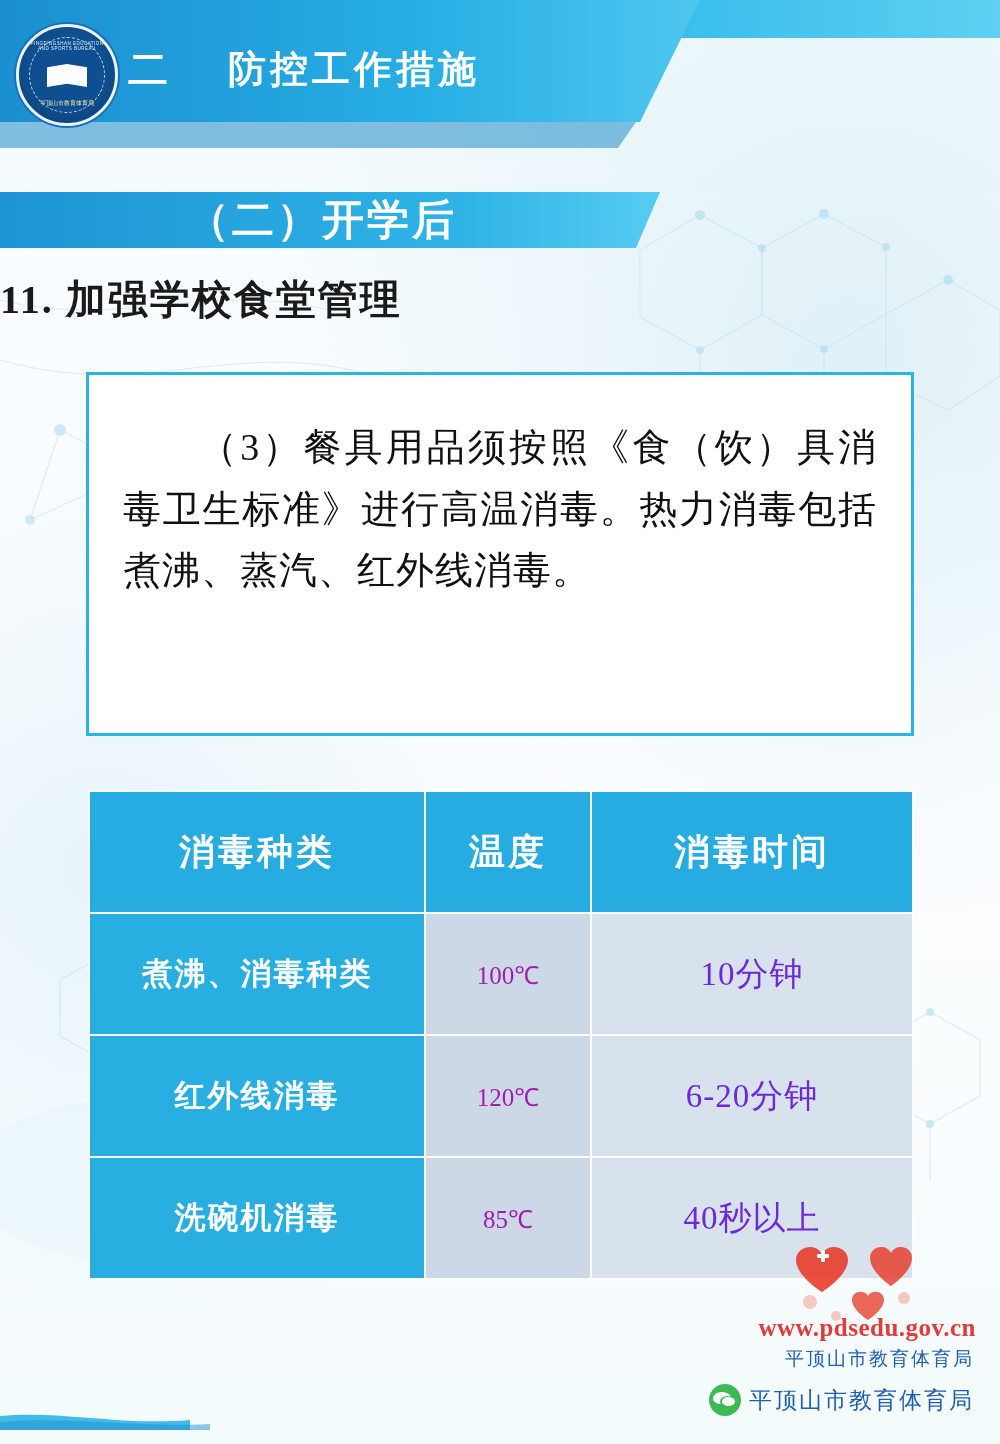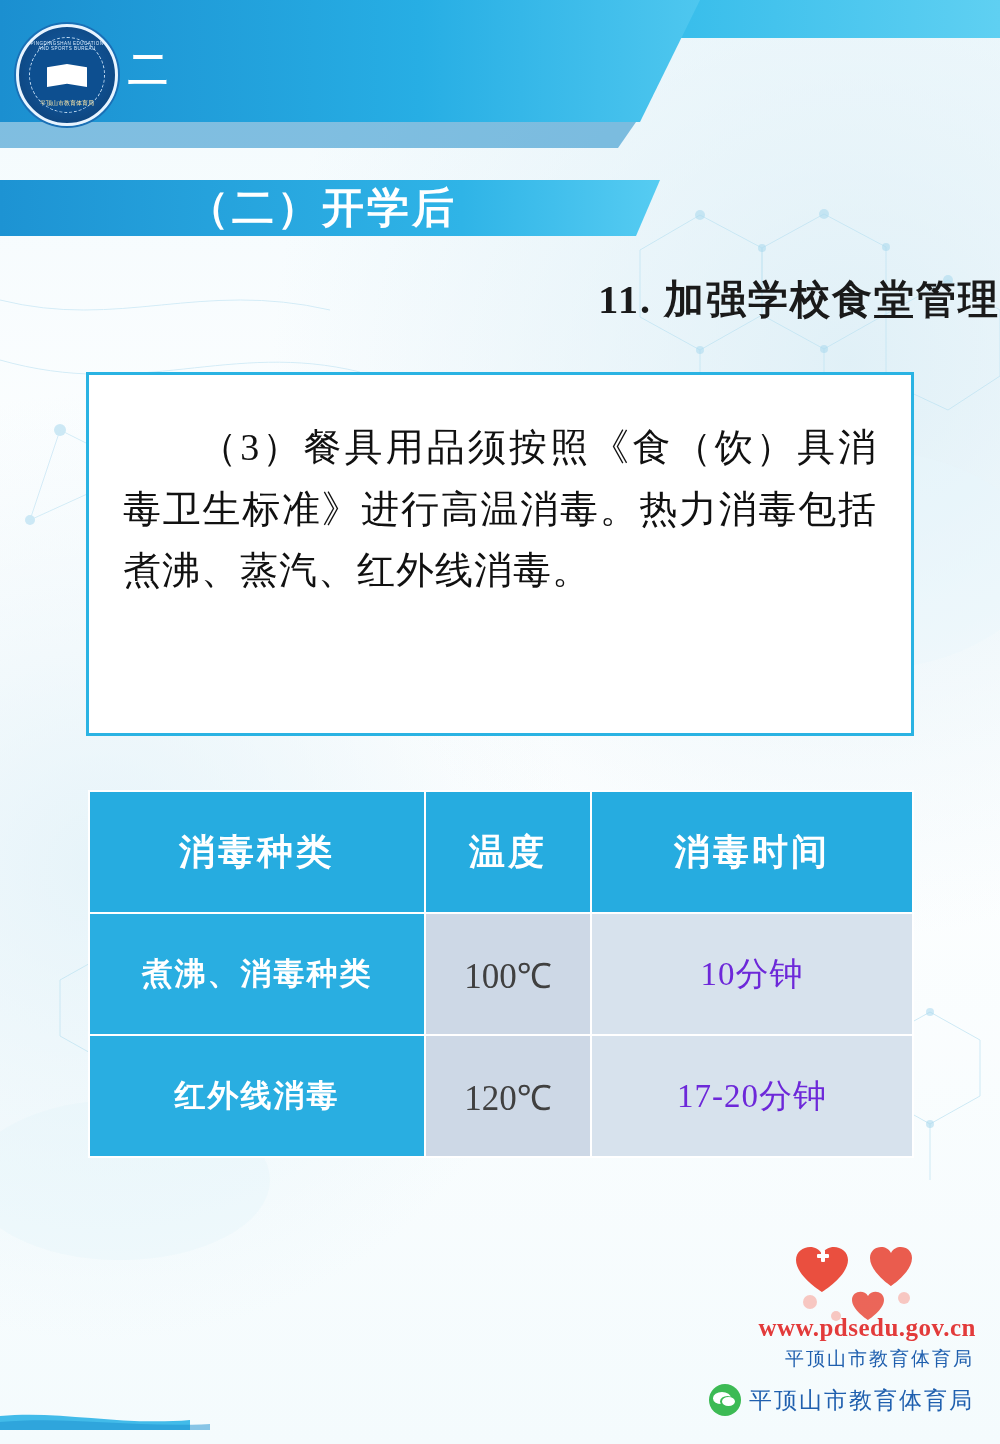--- a/index.html
+++ b/index.html
@@ -122,21 +122,21 @@
     color: #ffffff;
     font-size: 38px;
     font-weight: bold;
     font-family: "Liberation Serif", serif;
     letter-spacing: 4px;
   }
 
   
   .section-bar {
     position: absolute;
-    top: 180px;
+    top: 192px;
     left: 0;
     width: 660px;
     height: 56px;
   }
   .section-bar-bg {
     position: absolute;
     inset: 0;
   }
   .section-bar-text {
     position: absolute;
@@ -155,21 +155,21 @@
     padding-right: 16px;
     box-sizing: border-box;
   }
 
   
   .subtitle {
     position: absolute;
     top: 272px;
     left: 0;
     width: 1000px;
-    text-align: right;
+    text-align: left;
     font-size: 40px;
     font-weight: bold;
     font-family: "Liberation Serif", serif;
     color: #1a1a1a;
     letter-spacing: 2px;
   }
 
   
   .text-card {
     position: absolute;
@@ -222,22 +222,22 @@
   td.c-type {
     background: #29aee1;
     color: #ffffff;
     font-size: 31px;
     height: 118px;
     letter-spacing: 2px;
     font-weight: bold;
   }
   td.c-temp {
     background: #cdd8e6;
-    color: #404040;
-    font-size: 35px;
+    color: #a21caf;
+    font-size: 25px;
     height: 118px;
   }
   td.c-time {
     background: #d7e2ed;
     color: #6d28d9;
     font-size: 33px;
     height: 118px;
     letter-spacing: 1px;
   }
   .col1 { width: 336px; }
@@ -387,20 +387,21 @@
 
     <div class="logo">
       <div class="logo-inner">
         <div class="logo-text-top">PINGDINGSHAN EDUCATION AND SPORTS BUREAU</div>
         <div class="logo-book"></div>
         <div class="logo-text-bottom">平顶山市教育体育局</div>
       </div>
     </div>
 
     <div class="header-num">二</div>
+    <div class="header-title">防控工作措施</div>
   </div>
 
   <div class="section-bar">
     <svg class="section-bar-bg" width="660" height="56" viewBox="0 0 660 56">
       <defs>
         <linearGradient id="barGrad" x1="0" y1="0" x2="1" y2="0">
           <stop offset="0%" stop-color="#1d93d3"></stop>
           <stop offset="70%" stop-color="#2fb4e7"></stop>
           <stop offset="100%" stop-color="#56ccf2"></stop>
         </linearGradient>
@@ -432,21 +433,26 @@
       </thead>
       <tbody>
         <tr>
           <td class="c-type">煮沸、消毒种类</td>
           <td class="c-temp">100℃</td>
           <td class="c-time">10分钟</td>
         </tr>
         <tr>
           <td class="c-type">红外线消毒</td>
           <td class="c-temp">120℃</td>
-          <td class="c-time">17-20分钟</td>
+          <td class="c-time">6-20分钟</td>
+        </tr>
+        <tr>
+          <td class="c-type">洗碗机消毒</td>
+          <td class="c-temp">85℃</td>
+          <td class="c-time">40秒以上</td>
         </tr>
       </tbody>
     </table>
   </div>
 
   <div class="footer">
 
     <svg class="hearts" width="130" height="110" viewBox="0 0 130 110">
       <g fill="#e8402f">
         <path d="M56 36 C56 22, 36 18, 30 30 C24 18, 4 22, 4 36 C4 52, 30 68, 30 68 C30 68, 56 52, 56 36 Z" opacity="0.92"></path>

